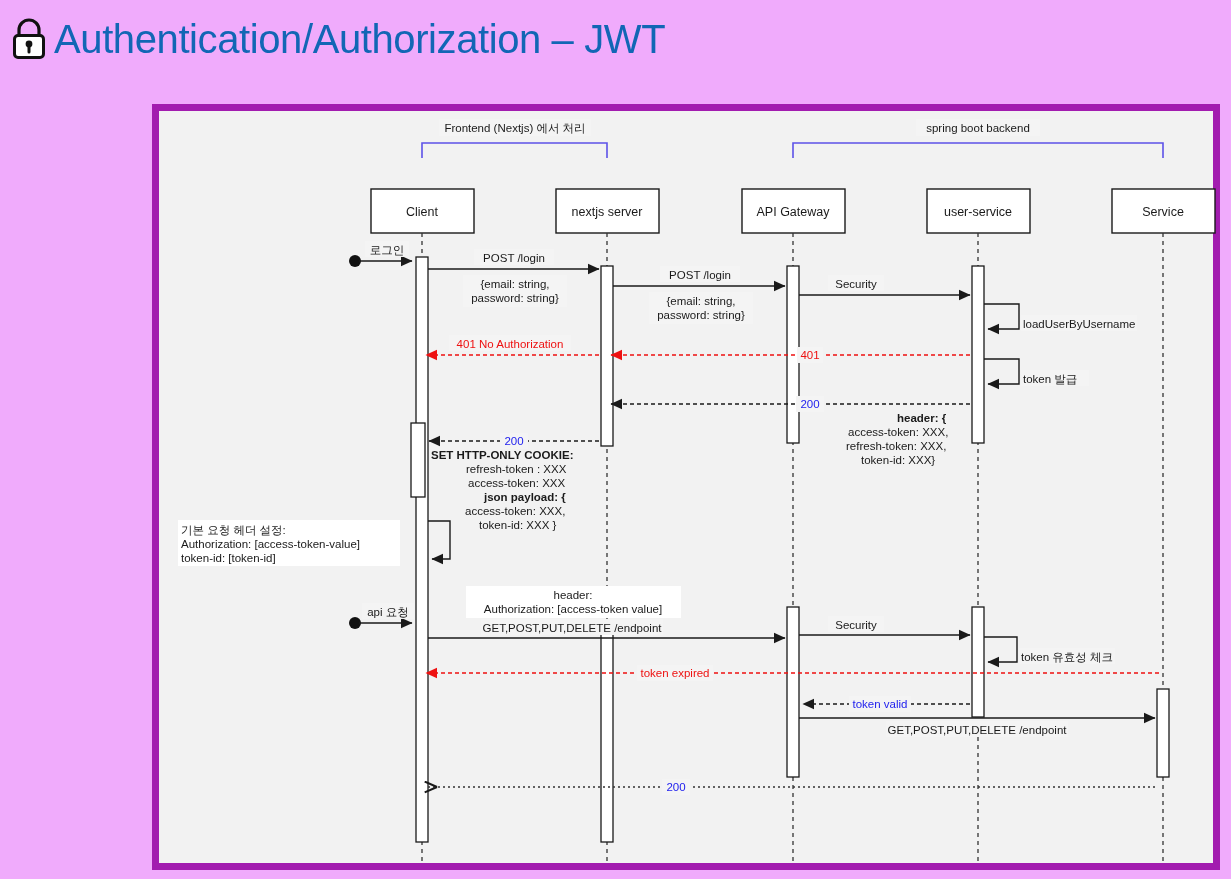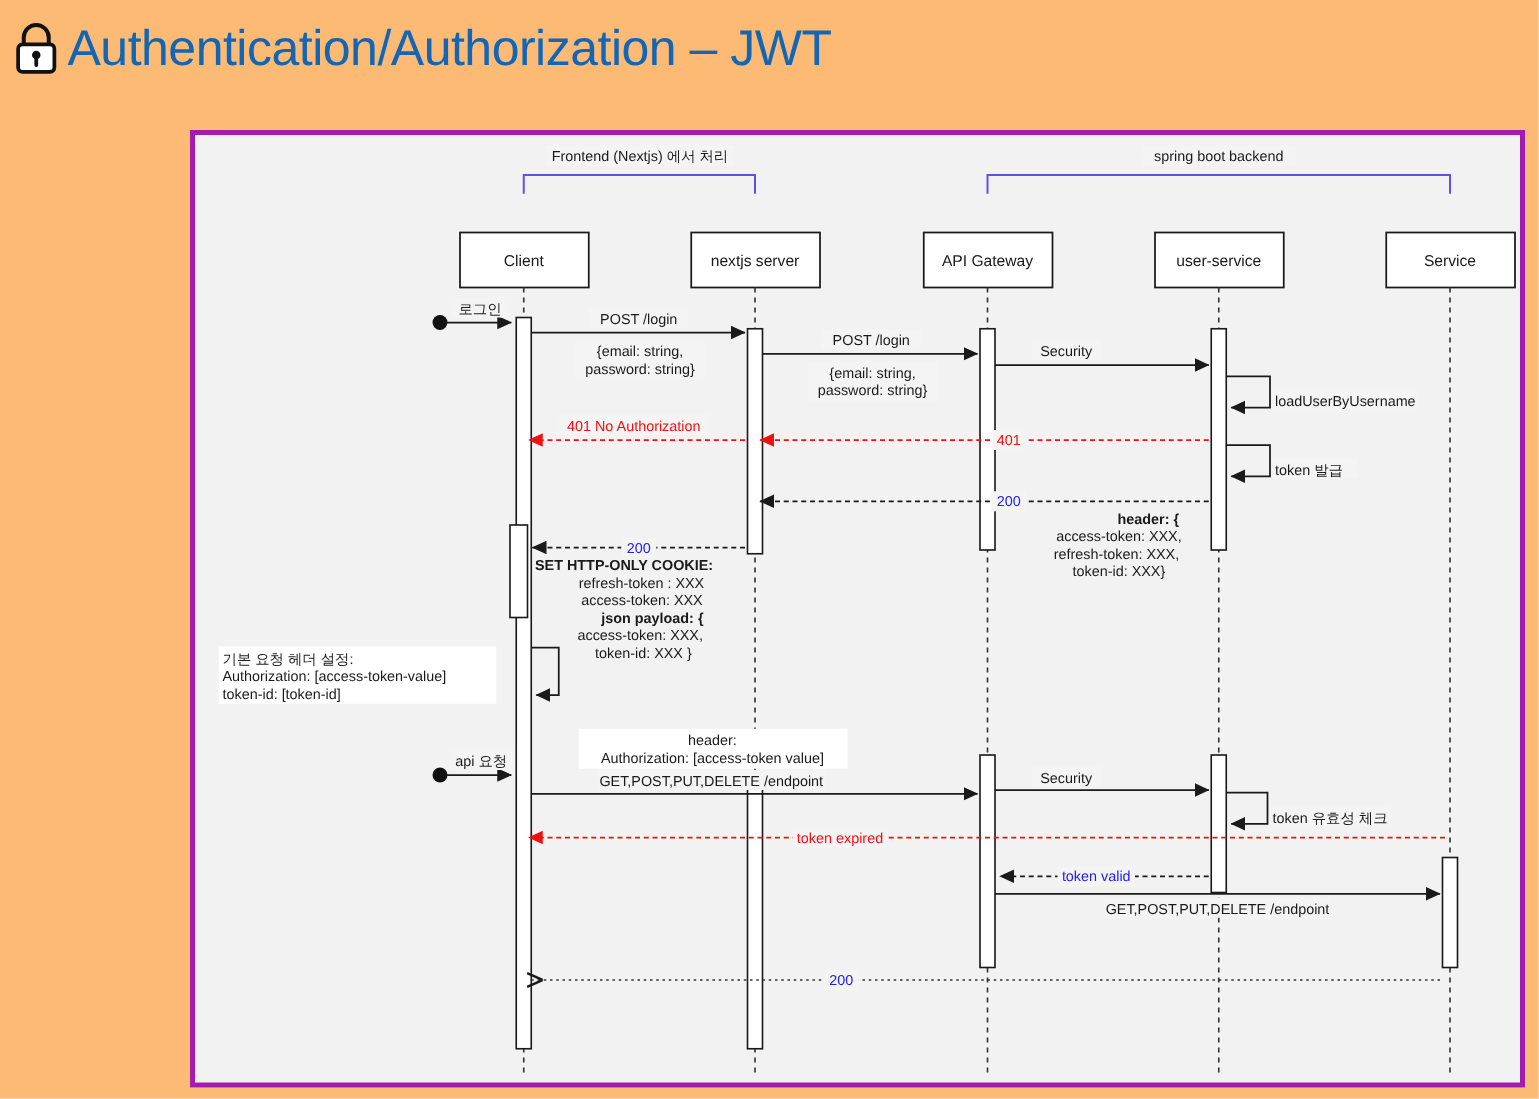--- a/index.html
+++ b/index.html
@@ -5,21 +5,21 @@
   html, body {
     margin: 0;
     padding: 0;
     background: #f2f2f2;
     font-family: "Liberation Sans", sans-serif;
   }
   #page {
     position: relative;
     width: 1231px;
     height: 879px;
-    background: #fdba74;
+    background: #f0abfc;
     overflow: hidden;
   }
   #title-bar {
     position: absolute;
     left: 10px;
     top: 8px;
     height: 62px;
     display: flex;
     align-items: center;
     gap: 6px;
@@ -33,21 +33,21 @@
     letter-spacing: -0.4px;
     white-space: nowrap;
   }
   #diagram-frame {
     position: absolute;
     left: 152px;
     top: 104px;
     width: 1068px;
     height: 766px;
     background: #f2f2f2;
-    border: 4px solid #a21caf;
+    border: 7px solid #a21caf;
     box-sizing: border-box;
   }
   #diagram-svg { position: absolute; left: 0; top: 0; }
   text { font-family: "Liberation Sans", sans-serif; }
   .lbl { font-size: 11.5px; fill: #1a1a1a; }
   .lbl-box { font-size: 12.5px; fill: #1a1a1a; }
   .lbl-bold { font-size: 11.5px; fill: #1a1a1a; font-weight: bold; }
   .lbl-red { font-size: 11.5px; fill: #ee1111; }
   .lbl-blue { font-size: 11.5px; fill: #2222ee; }
   .lbl-grp { font-size: 11.5px; fill: #1a1a1a; }

